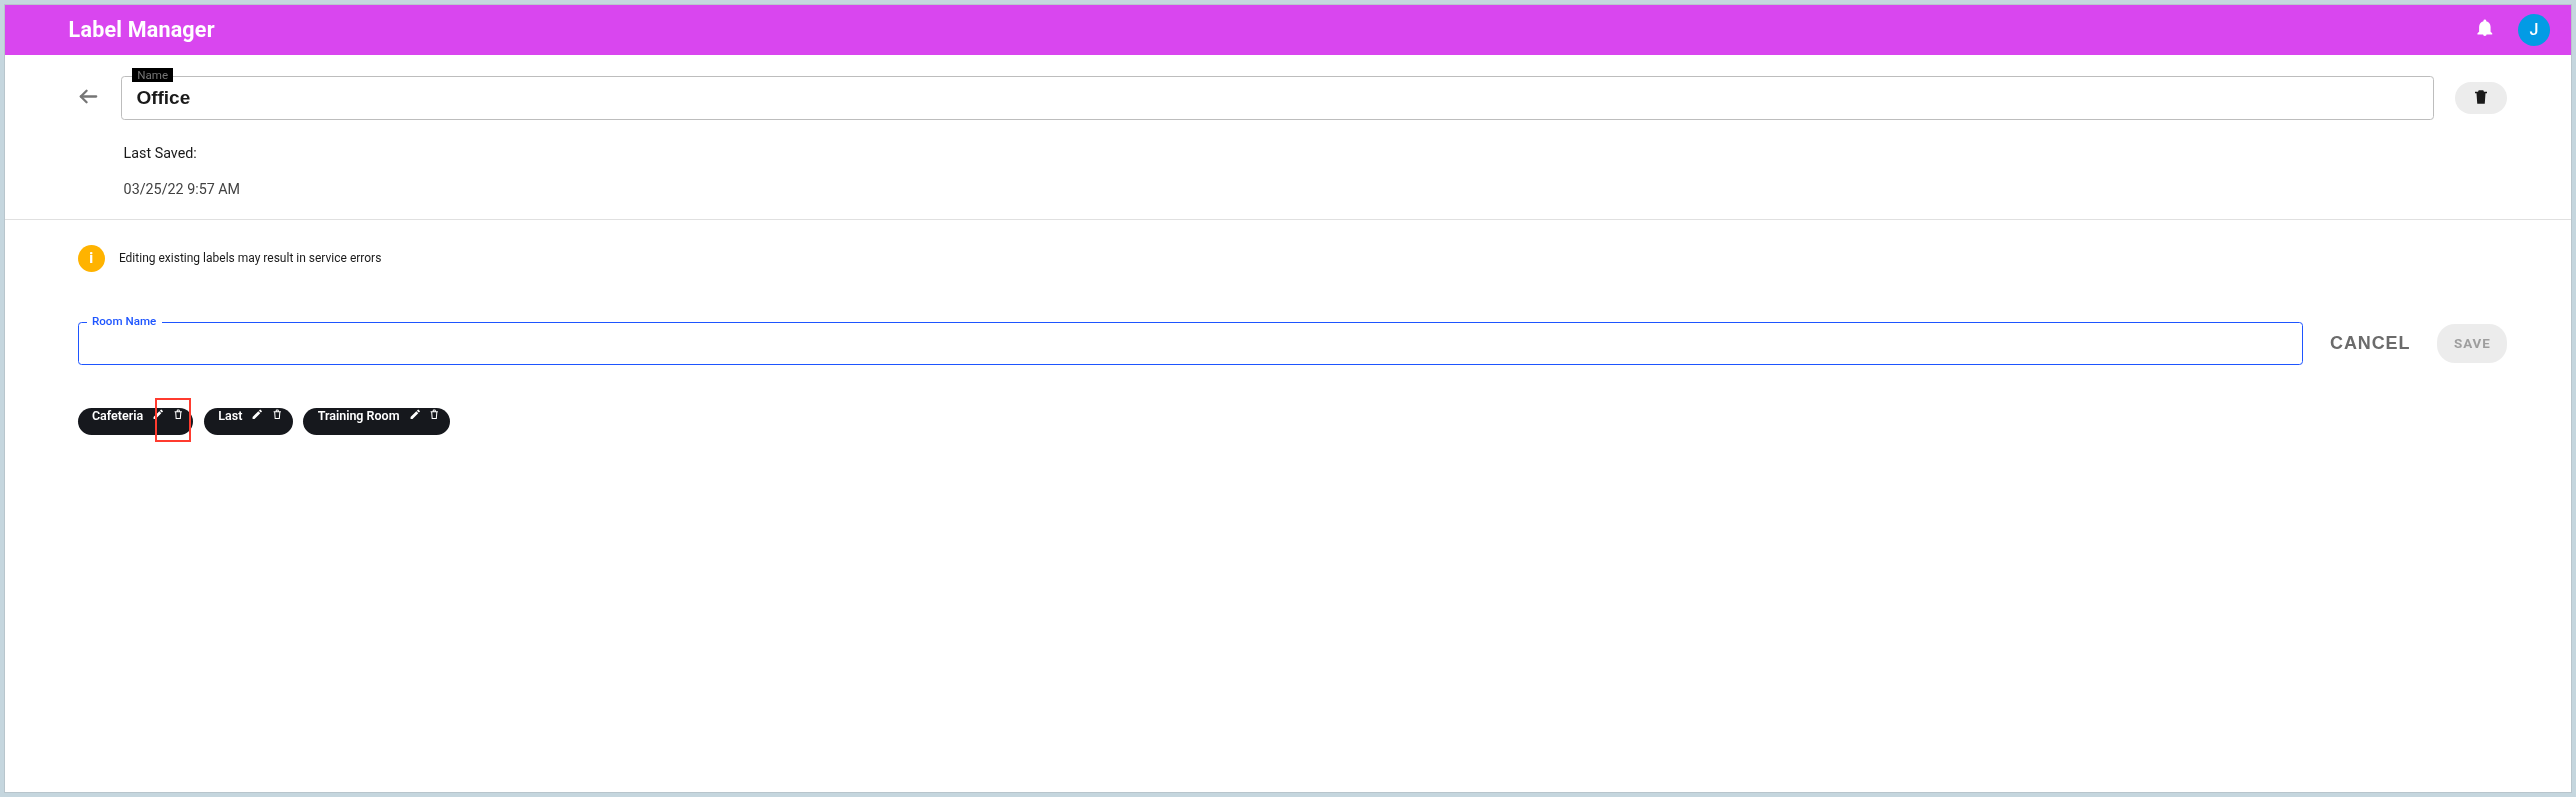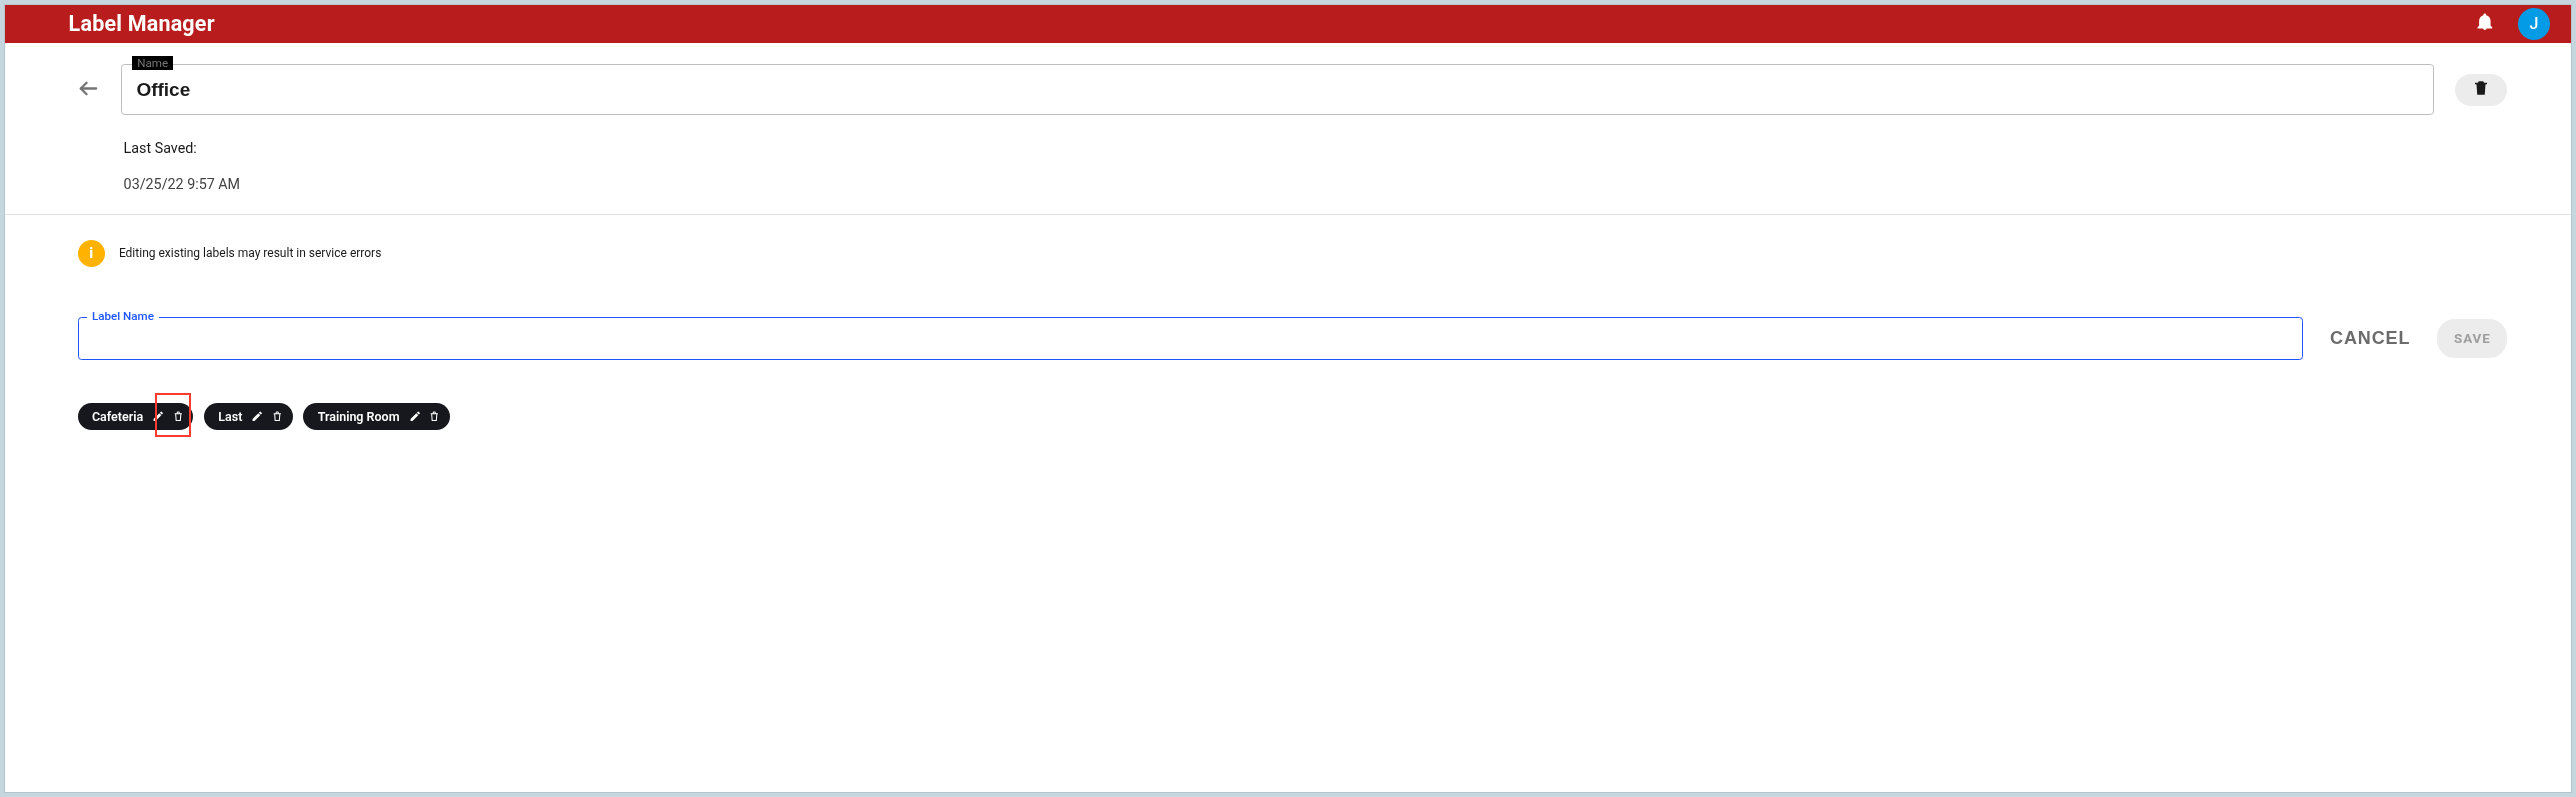--- a/index.html
+++ b/index.html
@@ -10,22 +10,22 @@
     padding: 3.6px;
   }
   .window {
     background: #fff;
     border: 0.9px solid #b8c5cc;
     width: 100%;
     height: 100%;
     overflow: hidden;
   }
   .header {
-    background: #b91c1c;
-    height: 38px;
+    background: #d946ef;
+    height: 50px;
     display: flex;
     align-items: center;
     padding: 0 21.5px 0 64px;
     justify-content: space-between;
   }
   .header-title {
     color: #fff;
     font-size: 21.5px;
     font-weight: 700;
     letter-spacing: 0.2px;
@@ -65,21 +65,21 @@
   .back-icon {
     color: #757575;
     cursor: pointer;
   }
   .name-field-wrap {
     flex: 1;
     position: relative;
   }
   .name-field {
     width: 100%;
-    height: 51px;
+    height: 44px;
     border: 0.9px solid #bdbdbd;
     border-radius: 3.6px;
     padding: 0 14.3px;
     font-size: 19px;
     font-weight: 600;
     color: #1a1a1a;
     outline: none;
   }
   .name-label {
     position: absolute;
@@ -196,21 +196,21 @@
     display: flex;
     gap: 10.7px;
   }
   .chip {
     background: #16181d;
     color: #fff;
     border-radius: 14.3px;
     height: 27px;
     padding: 0 9px 0 14.3px;
     display: flex;
-    align-items: center;
+    align-items: flex-start;
     gap: 9px;
     font-size: 12.5px;
     font-weight: 600;
   }
   .chip-icons {
     display: flex;
     gap: 7.2px;
     align-items: center;
   }
   .chip-icon {
@@ -271,21 +271,21 @@
     </div>
 
     <div class="body-section">
       <div class="warning-row">
         <div class="info-badge">i</div>
         <div class="warning-text">Editing existing labels may result in service errors</div>
       </div>
 
       <div class="label-input-row">
         <div class="label-input-wrap">
-          <span class="label-input-label">Label Name</span>
+          <span class="label-input-label">Room Name</span>
           <input class="label-input" value="" style="">
         </div>
         <button class="cancel-btn">CANCEL</button>
         <div class="save-pill">SAVE</div>
       </div>
 
       <div class="chips-row">
 
         <div class="chip-wrap">
           <div class="chip">

